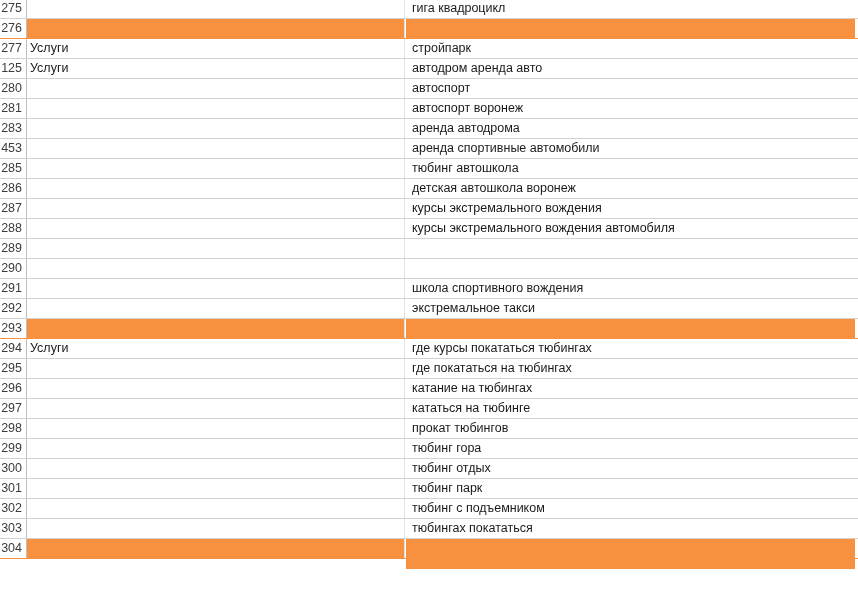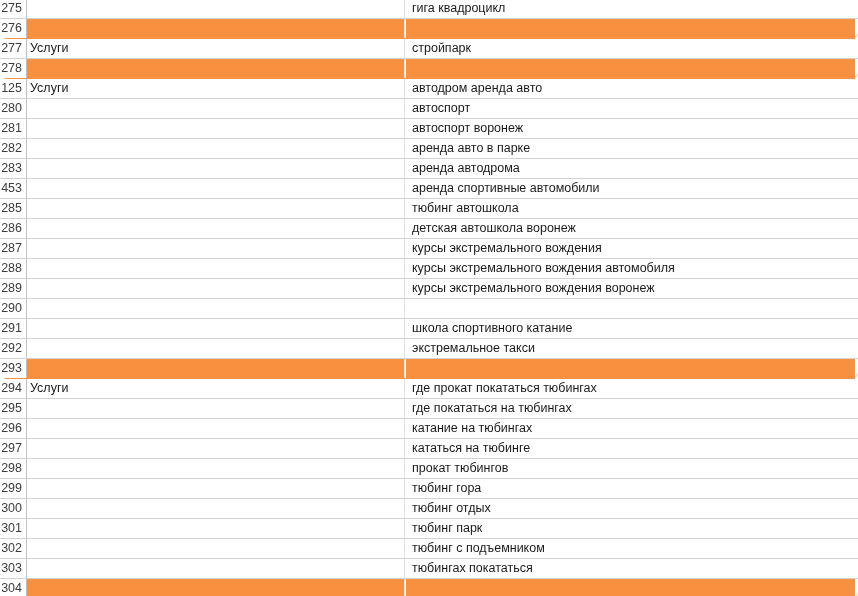--- a/index.html
+++ b/index.html
@@ -37,21 +37,20 @@
     box-sizing: border-box;
     border-bottom: 1px solid #d2d2d2;
     background: #ffffff;
   }
   .row.highlight .cell-category,
   .row.highlight .cell-keyword {
     background: #f8913f;
   }
   .row.highlight {
     border-bottom-color: #f8913f;
-    border-radius: 7px;
   }
 
   .cell-rowheader {
     position: absolute;
     left: 0;
     top: 0;
     width: 22px;
     height: 19px;
     padding-right: 4px;
     box-sizing: content-box;
@@ -114,46 +113,36 @@
       <div class="row highlight">
         <div class="cell-rowheader">276</div>
         <div class="cell-category"></div>
         <div class="cell-keyword"></div>
       </div>
       <div class="row">
         <div class="cell-rowheader">277</div>
         <div class="cell-category">Услуги</div>
         <div class="cell-keyword">стройпарк</div>
       </div>
-      <div class="row highlight">
-        <div class="cell-rowheader">278</div>
-        <div class="cell-category"></div>
-        <div class="cell-keyword"></div>
-      </div>
       <div class="row">
         <div class="cell-rowheader">125</div>
         <div class="cell-category">Услуги</div>
         <div class="cell-keyword">автодром аренда авто</div>
       </div>
       <div class="row">
         <div class="cell-rowheader">280</div>
         <div class="cell-category"></div>
         <div class="cell-keyword">автоспорт</div>
       </div>
       <div class="row">
         <div class="cell-rowheader">281</div>
         <div class="cell-category"></div>
         <div class="cell-keyword">автоспорт воронеж</div>
       </div>
       <div class="row">
-        <div class="cell-rowheader">282</div>
-        <div class="cell-category"></div>
-        <div class="cell-keyword">аренда авто в парке</div>
-      </div>
-      <div class="row">
         <div class="cell-rowheader">283</div>
         <div class="cell-category"></div>
         <div class="cell-keyword">аренда автодрома</div>
       </div>
       <div class="row">
         <div class="cell-rowheader">453</div>
         <div class="cell-category"></div>
         <div class="cell-keyword">аренда спортивные автомобили</div>
       </div>
       <div class="row">
@@ -172,45 +161,44 @@
         <div class="cell-keyword">курсы экстремального вождения</div>
       </div>
       <div class="row">
         <div class="cell-rowheader">288</div>
         <div class="cell-category"></div>
         <div class="cell-keyword">курсы экстремального вождения автомобиля</div>
       </div>
       <div class="row">
         <div class="cell-rowheader">289</div>
         <div class="cell-category"></div>
-        <div class="cell-keyword">курсы экстремального вождения воронеж</div>
       </div>
       <div class="row">
         <div class="cell-rowheader">290</div>
         <div class="cell-category"></div>
       </div>
       <div class="row">
         <div class="cell-rowheader">291</div>
         <div class="cell-category"></div>
-        <div class="cell-keyword">школа спортивного катание</div>
+        <div class="cell-keyword">школа спортивного вождения</div>
       </div>
       <div class="row">
         <div class="cell-rowheader">292</div>
         <div class="cell-category"></div>
         <div class="cell-keyword">экстремальное такси</div>
       </div>
       <div class="row highlight">
         <div class="cell-rowheader">293</div>
         <div class="cell-category"></div>
         <div class="cell-keyword"></div>
       </div>
       <div class="row">
         <div class="cell-rowheader">294</div>
         <div class="cell-category">Услуги</div>
-        <div class="cell-keyword">где прокат покататься тюбингах</div>
+        <div class="cell-keyword">где курсы покататься тюбингах</div>
       </div>
       <div class="row">
         <div class="cell-rowheader">295</div>
         <div class="cell-category"></div>
         <div class="cell-keyword">где покататься на тюбингах</div>
       </div>
       <div class="row">
         <div class="cell-rowheader">296</div>
         <div class="cell-category"></div>
         <div class="cell-keyword">катание на тюбингах</div>

